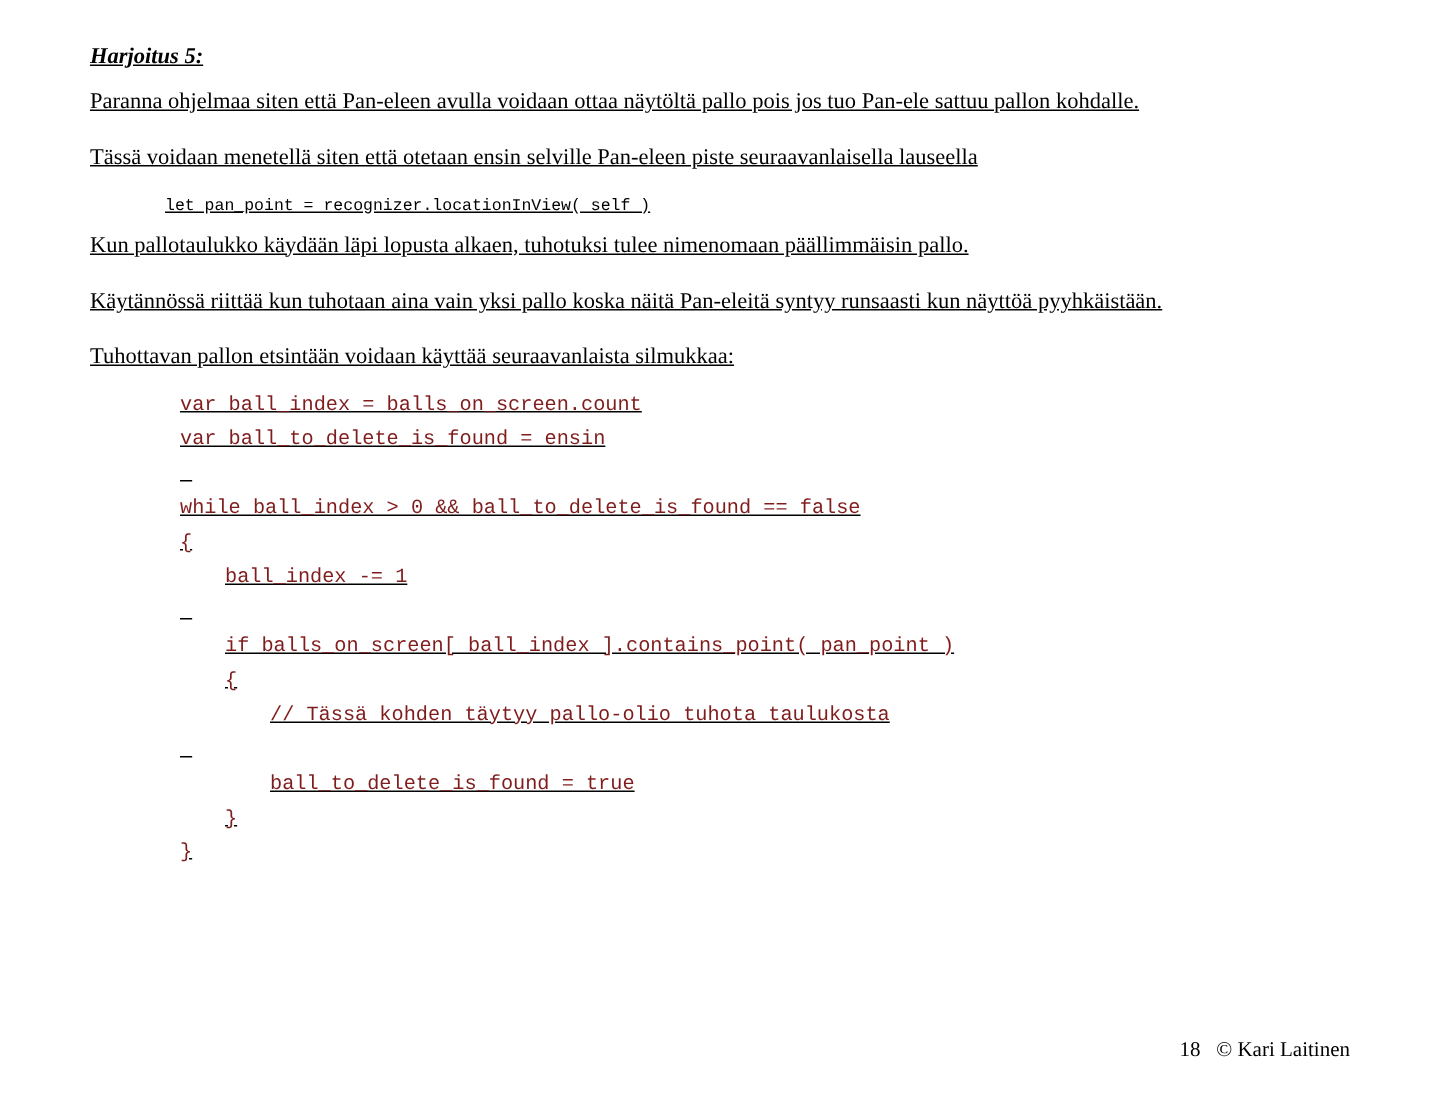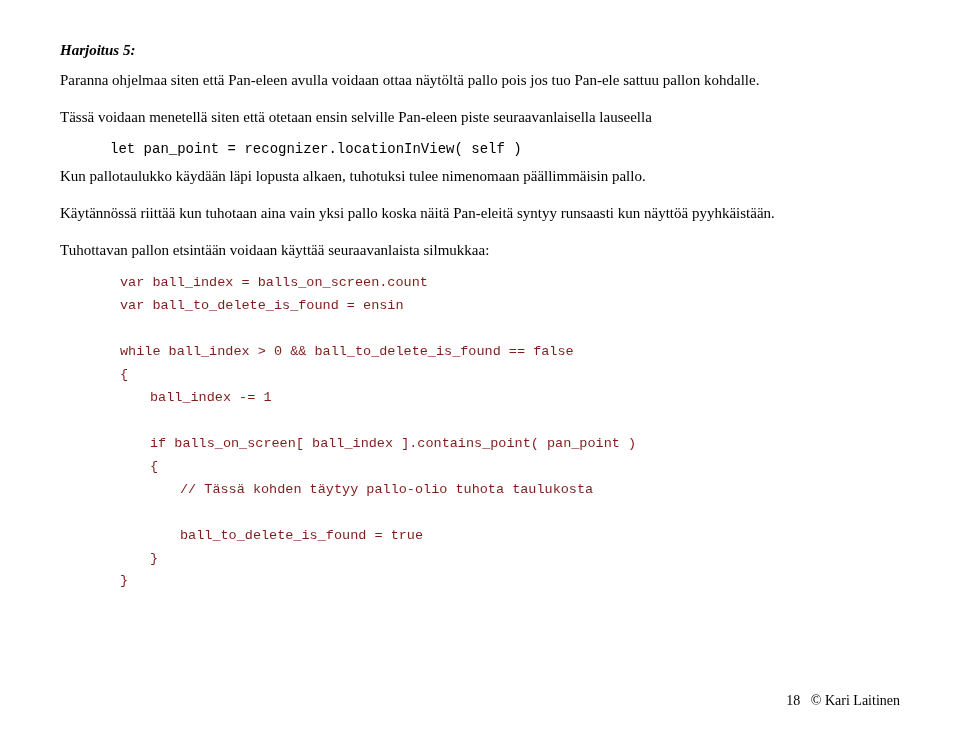--- a/index.html
+++ b/index.html
@@ -13,21 +13,22 @@
       font-family: 'Times New Roman', Times, serif;
       font-size: 15px;
       color: #000000;
       width: 960px;
       min-height: 735px;
       padding: 30px 60px 40px 60px;
     }
 
     .page-content {
       max-width: 840px;
-      margin: 12px auto;
+      margin: 0 auto;
+      text-decoration: underline;
     }
 
     .section-title {
       font-style: italic;
       font-weight: bold;
       font-size: 15px;
       margin-bottom: 10px;
     }
 
     .body-text {
@@ -39,21 +40,21 @@
     .code-block {
       font-family: 'Courier New', Courier, monospace;
       font-size: 13.5px;
       line-height: 1.7;
       margin: 6px 0 6px 60px;
       color: #7f1d1d;
     }
 
     .code-inline {
       font-family: 'Courier New', Courier, monospace;
-      font-size: 14px;
+      font-size: 11px;
       text-align: center;
     }
 
     .indent1 {
       margin-left: 30px;
     }
 
     .indent2 {
       margin-left: 60px;
     }

